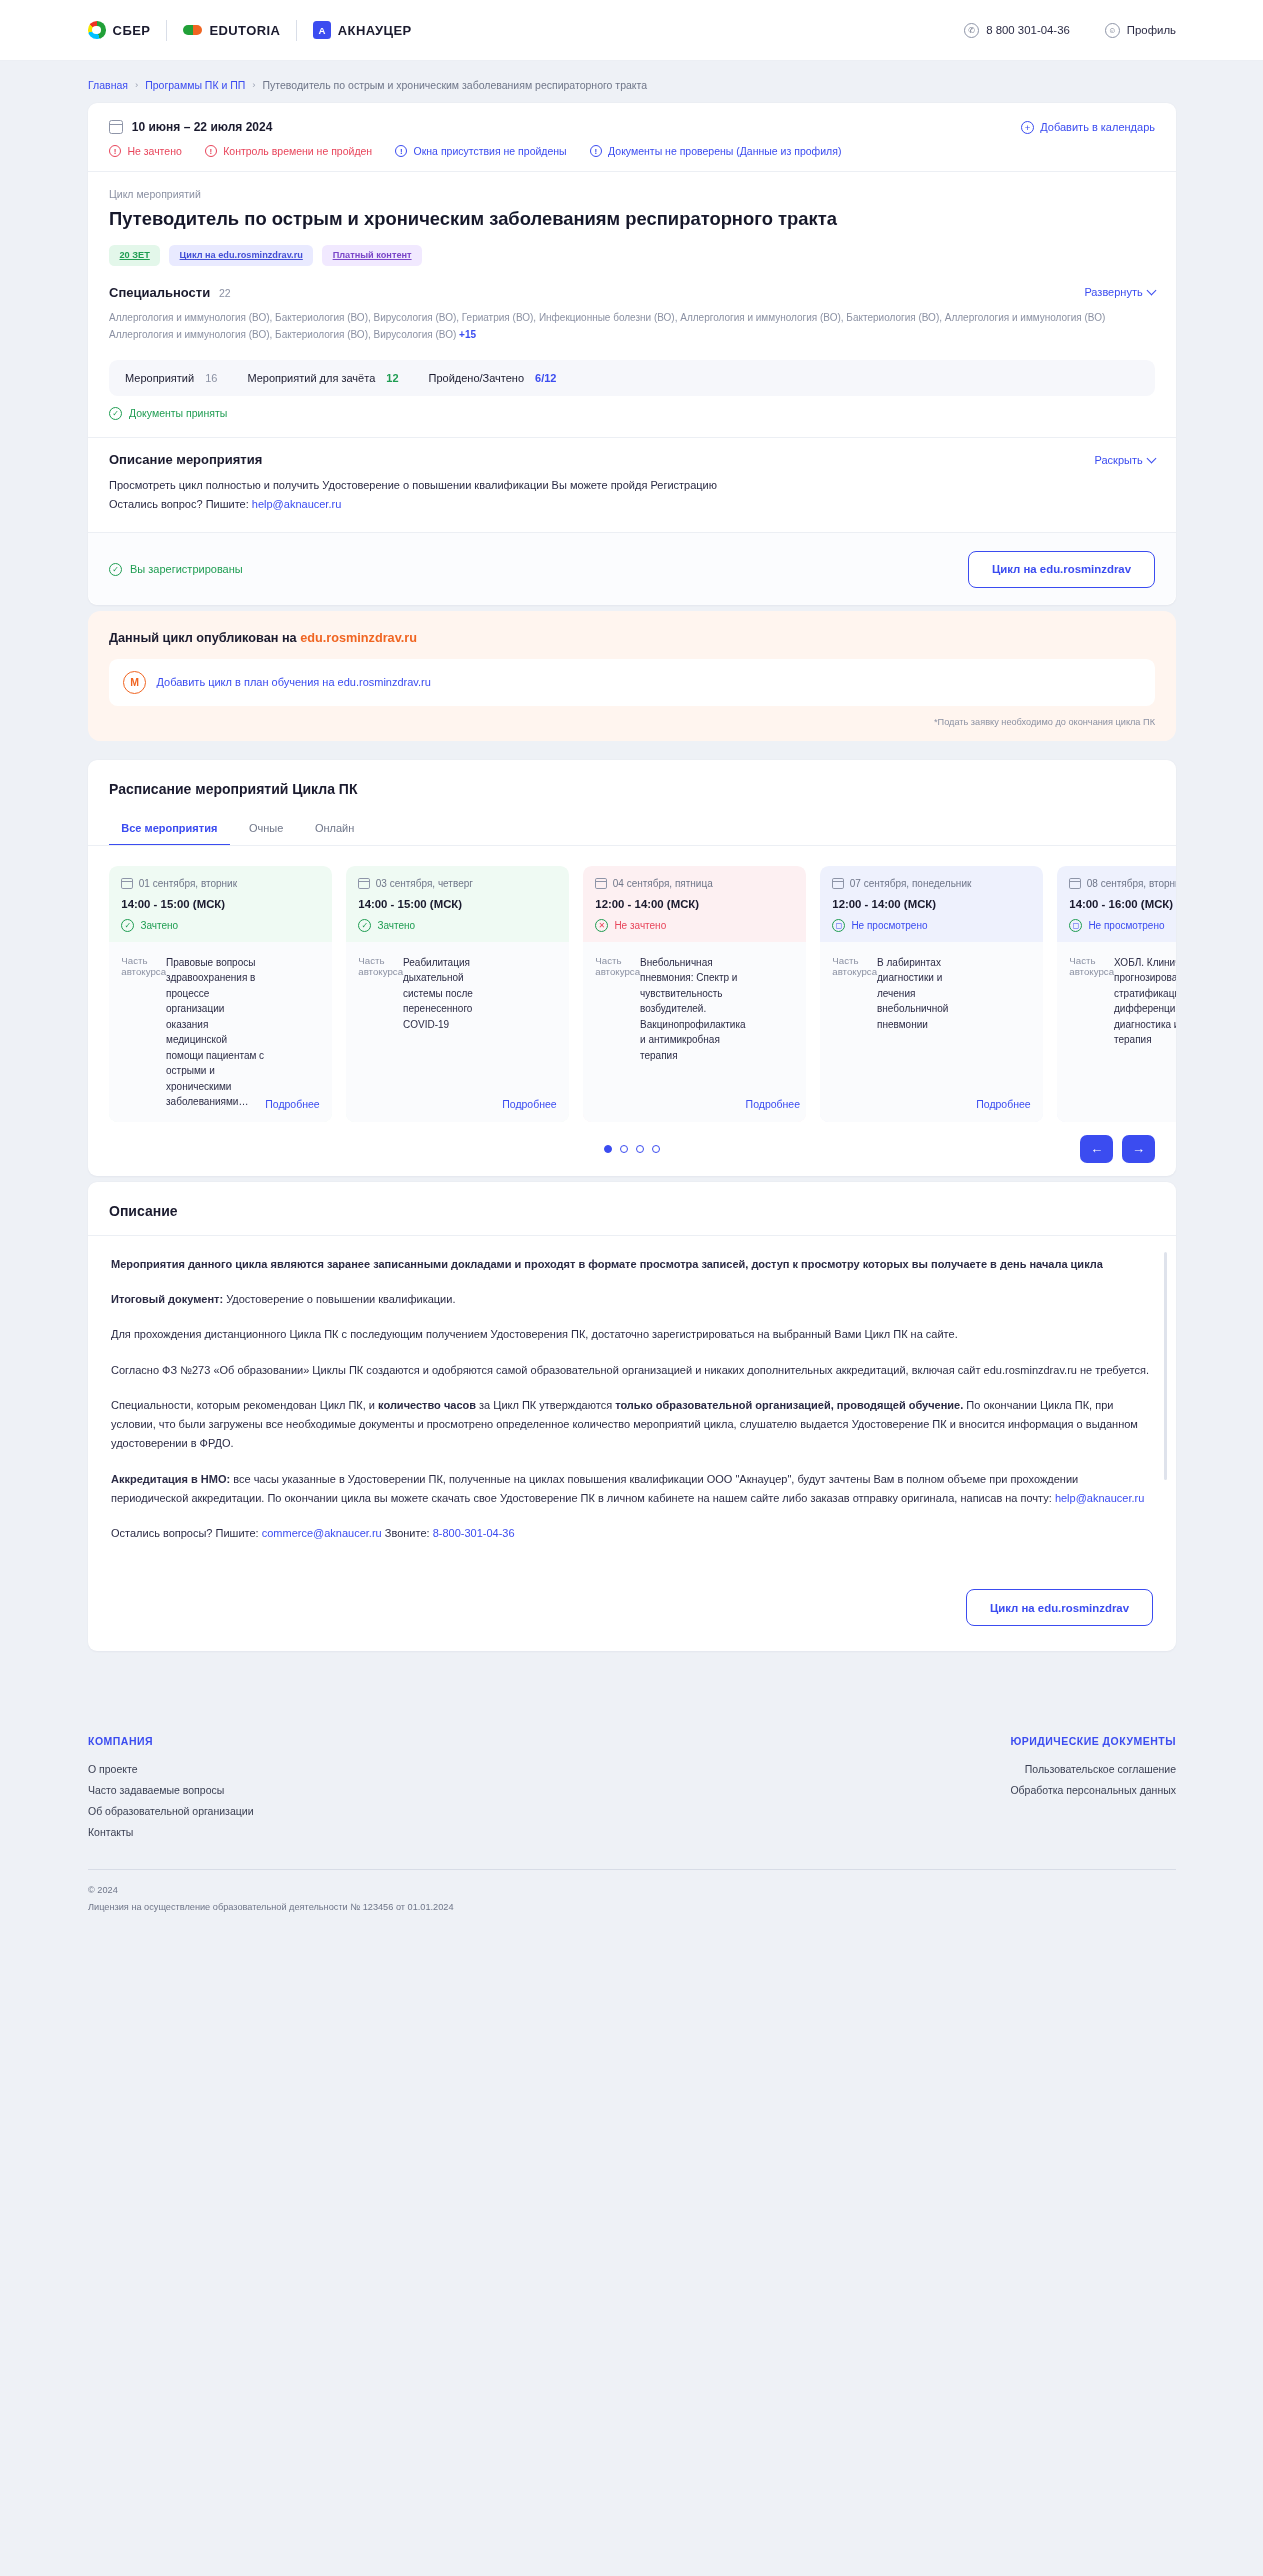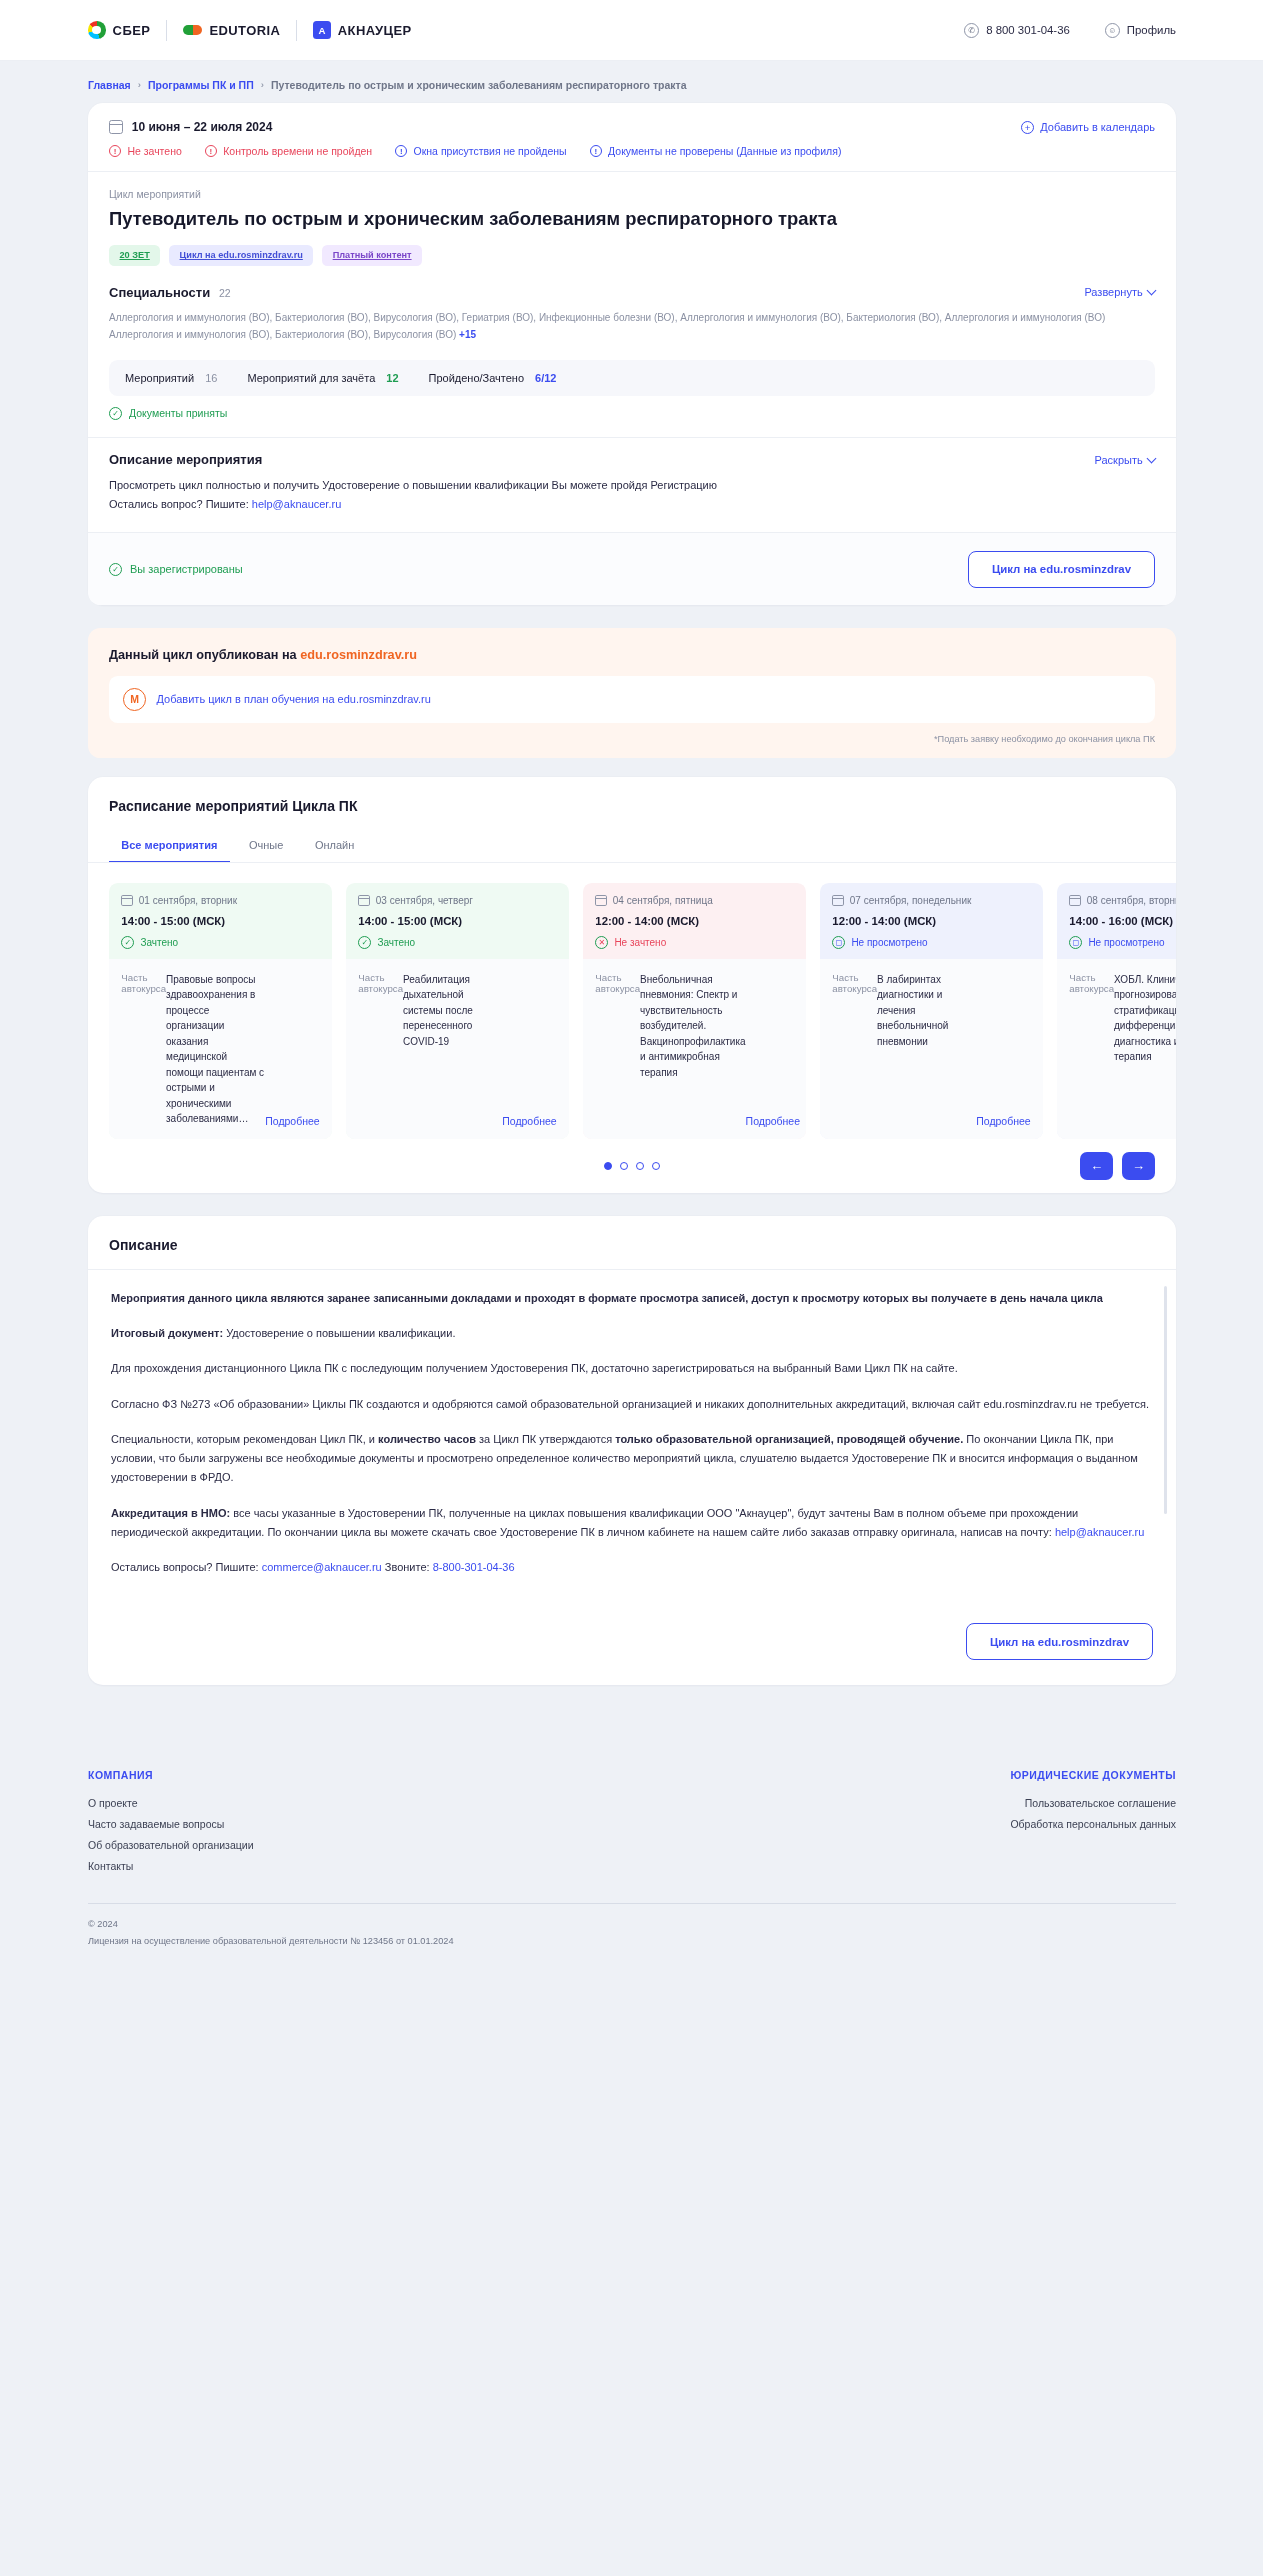--- a/index.html
+++ b/index.html
@@ -49,33 +49,33 @@
   .circ-icon {
     width: 15px; height: 15px; border-radius: 50%; border: 1.1px solid #8e95a8;
     display: inline-flex; align-items: center; justify-content: center;
     font-size: 8px; color: #6f7689;
   }
 
   
   .breadcrumb {
     padding: 17.6px 88px 5.3px;
     font-size: 10.5px;
-    display: flex; align-items: center; gap: 7px; flex-wrap: wrap; font-weight: bold;
+    display: flex; align-items: center; gap: 7px; flex-wrap: wrap;
   }
   .breadcrumb .bc-link { color: #3b4cf0; }
   .breadcrumb .bc-sep { color: #9aa1b2; font-size: 9.7px; }
   .breadcrumb .bc-current { color: #6f7689; }
 
   
   .page { padding: 7px 88px 0; }
 
   .card {
     background: #ffffff;
-    border-radius: 15px;
-    margin-bottom: 23px;
+    border-radius: 9px;
+    margin-bottom: 6px;
     box-shadow: 0 0.9px 1.8px rgba(30,40,80,.05);
   }
 
   
   .info-top {
     display: flex; align-items: center; justify-content: space-between;
     padding: 17.6px 21px 0;
   }
   .date-row { display: flex; align-items: center; gap: 8.8px; font-size: 12px; font-weight: bold; }
   .cal-ico {

